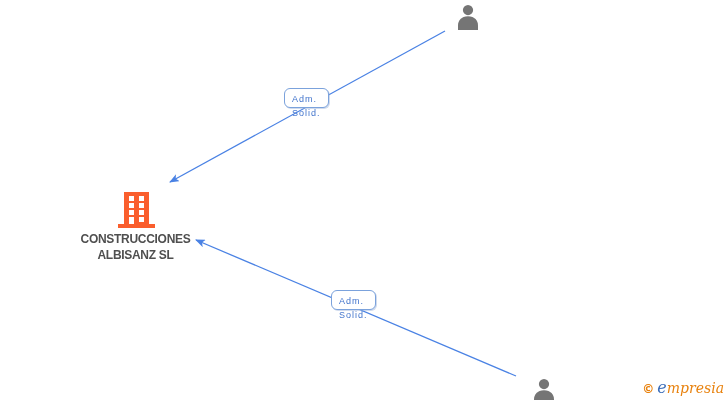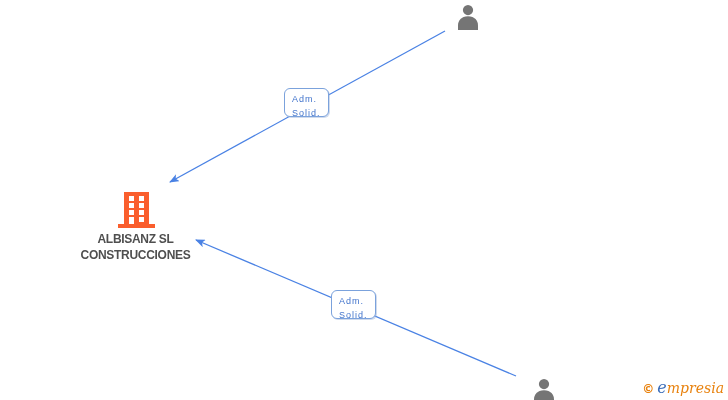--- a/index.html
+++ b/index.html
@@ -47,21 +47,21 @@
     font-size: 12px;
     font-weight: bold;
     letter-spacing: -0.3px;
     line-height: 16px;
     color: #4f4f4f;
     z-index: 3;
   }
   .edge-label {
     position: absolute;
     width: 45px;
-    height: 29px;
+    height: 20px;
     background: #ffffff;
     border: 1px solid #7ba2dc;
     border-radius: 6px;
     box-shadow: 1px 1px 0 rgba(150,175,215,0.45);
     z-index: 2;
     padding: 3px 8px 0 7px;
     box-sizing: border-box;
   }
   .edge-label .lbl-line {
     display: block;
@@ -140,22 +140,22 @@
       <rect x="22" y="12" width="5" height="5" fill="#ffffff"></rect>
       <rect x="12" y="19" width="5" height="5" fill="#ffffff"></rect>
       <rect x="22" y="19" width="5" height="5" fill="#ffffff"></rect>
       <rect x="22" y="26" width="5" height="5" fill="#ffffff"></rect>
 
       <rect x="12" y="26" width="5" height="7" fill="#ffffff"></rect>
     </svg>
   </div>
 
   <div class="company-name">
+    <span style="display:block;">CONSTRUCCIONES</span>
     <span style="display:block;">ALBISANZ SL</span>
-    <span style="display:block;">CONSTRUCCIONES</span>
   </div>
 
   <div class="edge-label label-1">
     <span class="lbl-line">Adm.</span>
     <span class="lbl-line">Solid.</span>
   </div>
 
   <div class="edge-label label-2">
     <span class="lbl-line">Adm.</span>
     <span class="lbl-line">Solid.</span>

